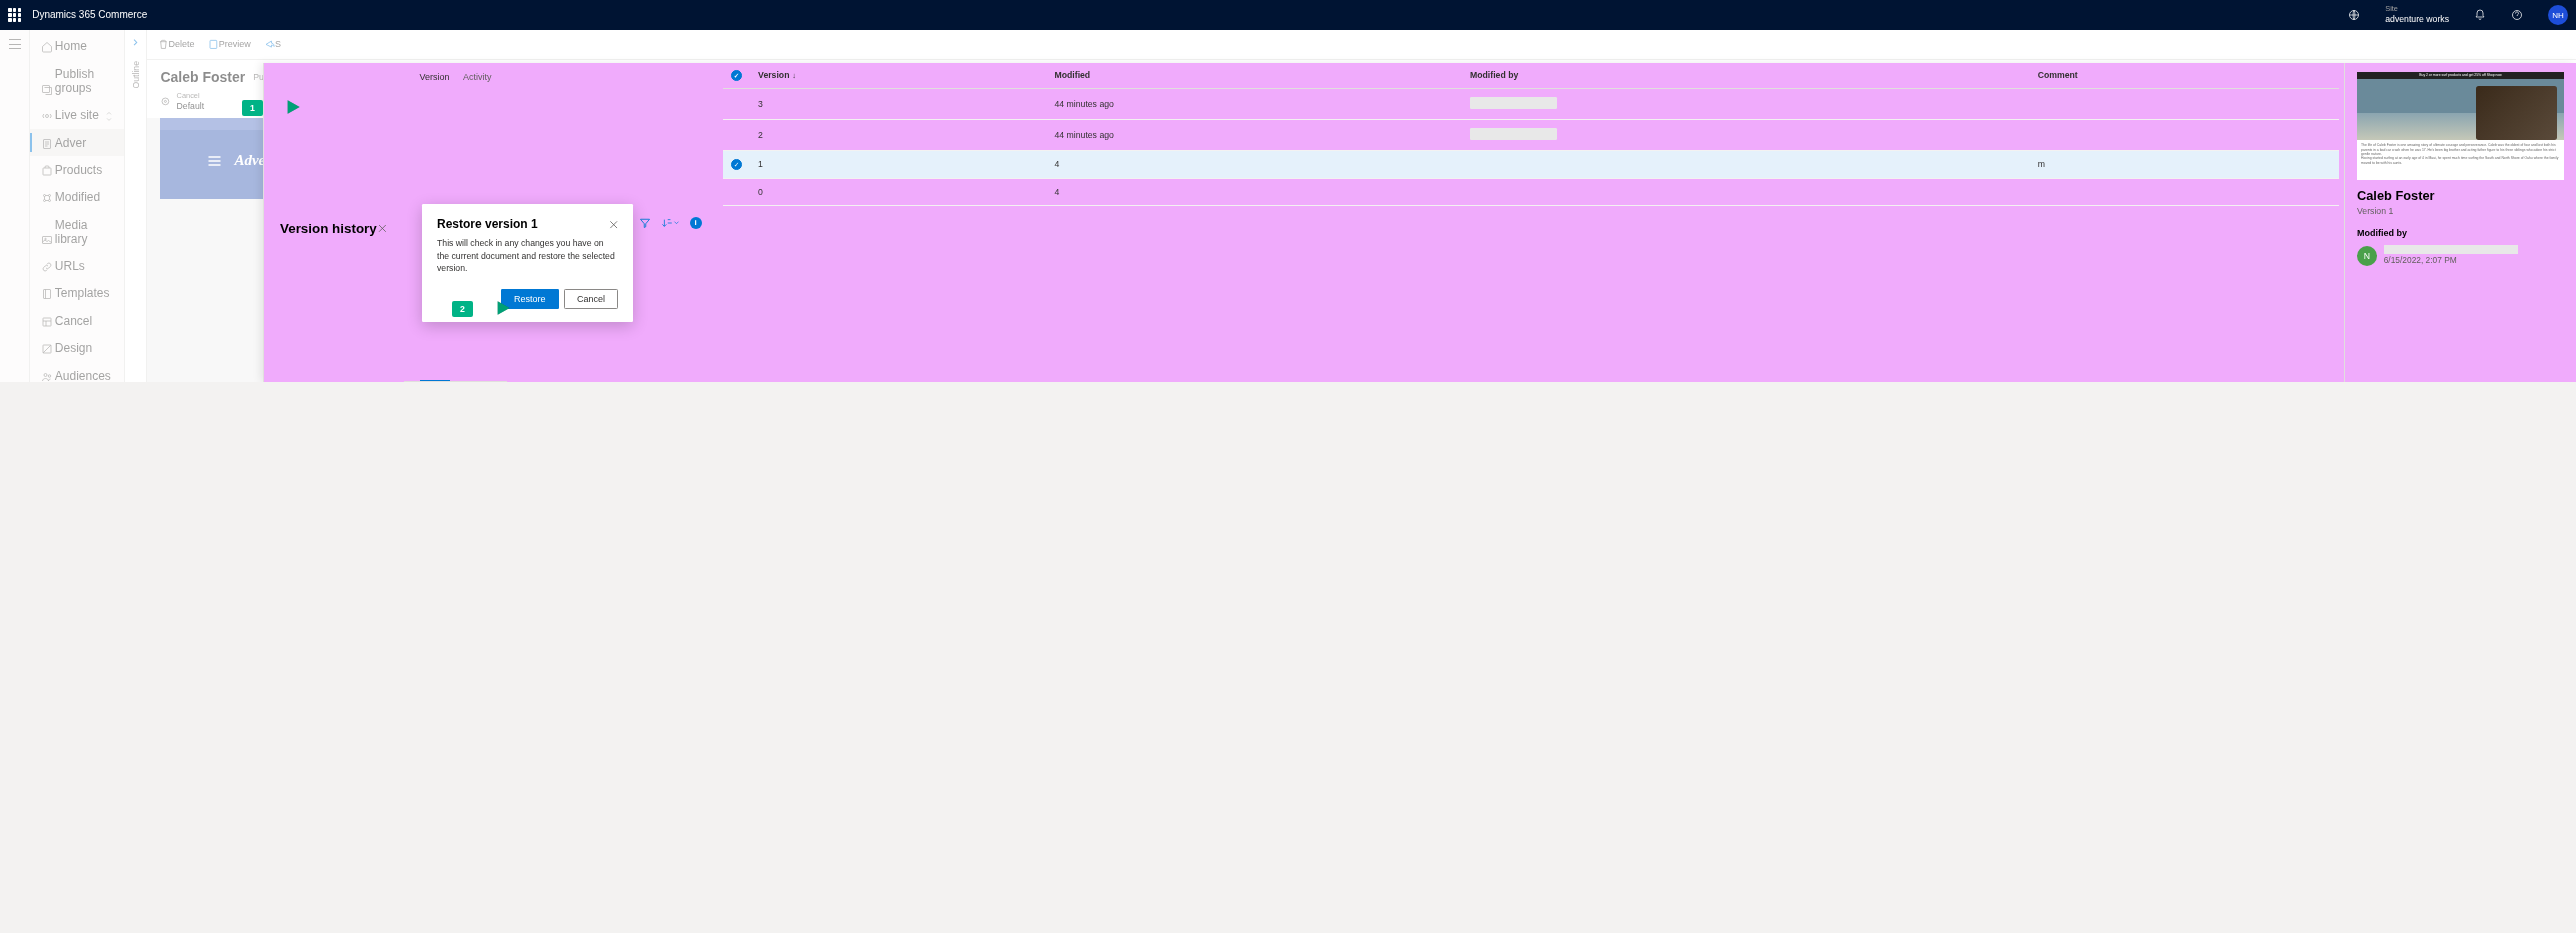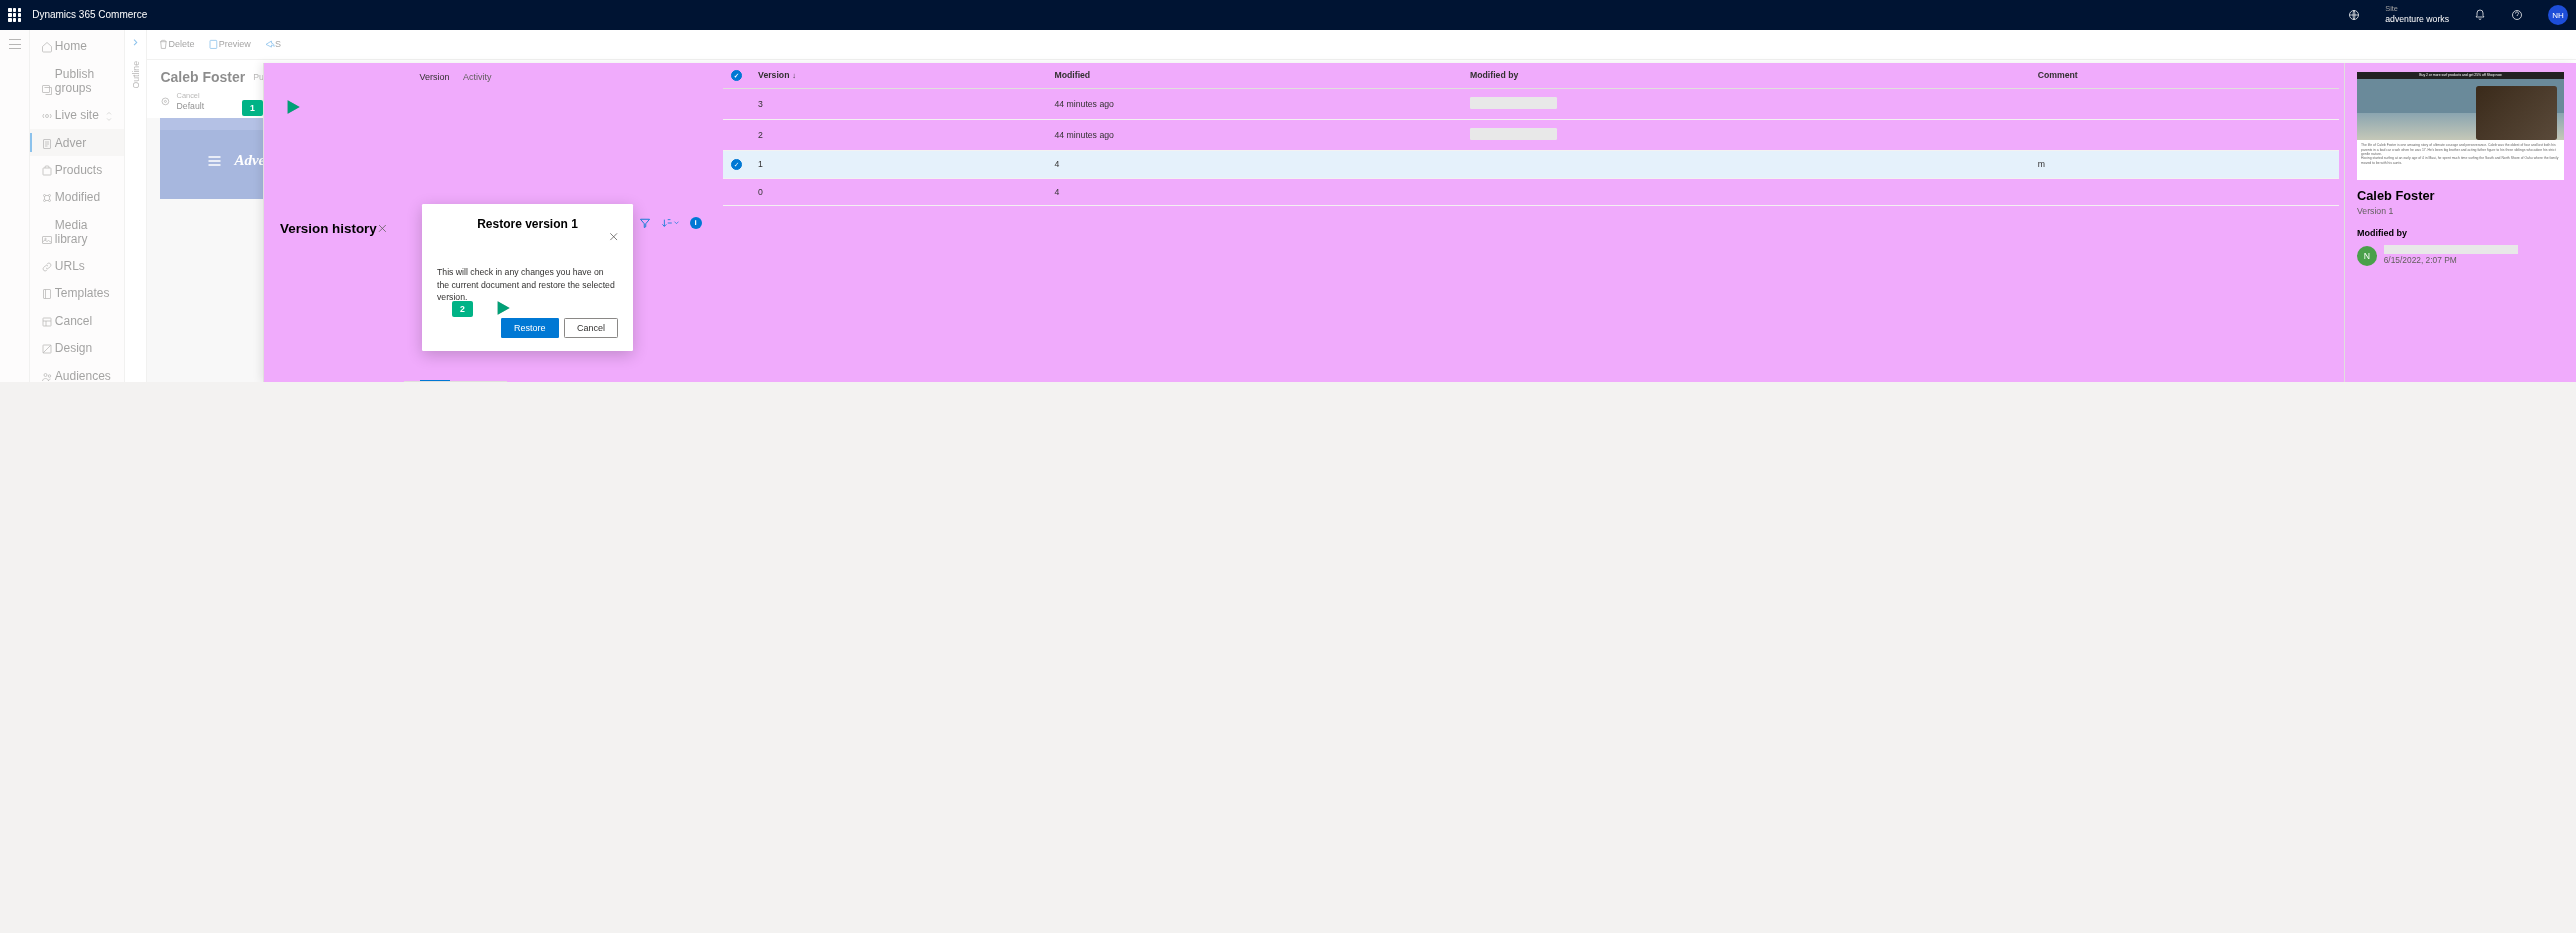--- a/index.html
+++ b/index.html
@@ -93,21 +93,21 @@
     .detail-sub { font-size: 8.7px; color: #605e5c; margin-bottom: 12px; }
     .detail-label { font-size: 9px; font-weight: 600; margin-bottom: 6.7px; }
     .detail-user { display: flex; align-items: center; gap: 6.7px; }
     .user-avatar { width: 20px; height: 20px; border-radius: 50%; background: #4aa04a; color: #fff; display: flex; align-items: center; justify-content: center; font-size: 8.7px; }
     .user-info { display: flex; flex-direction: column; line-height: 1.3; }
     .user-name-redact { width: 134px; height: 9.4px; background: #e8e8e8; margin-bottom: 1.3px; }
     .user-date { font-size: 8.4px; color: #605e5c; }
     
     
     .modal { position: absolute; top: 204px; left: 422px; width: 211px; background: #fff; box-shadow: 0 4px 16px rgba(0,0,0,0.2); border-radius: 1.3px; padding: 13.4px 15px; z-index: 100; }
-    .modal-header { display: flex; align-items: center; margin-bottom: 23px; flex-direction: column; }
+    .modal-header { display: flex; align-items: flex-end; margin-bottom: 6px; }
     .modal-title { font-size: 12px; font-weight: 600; }
     .modal-close { margin-left: auto; cursor: pointer; font-size: 10.8px; color: #605e5c; }
     .modal-body { font-size: 8.7px; color: #323130; line-height: 1.4; margin-bottom: 15px; }
     .modal-actions { display: flex; gap: 5.4px; justify-content: flex-end; }
     .btn { padding: 4px 12px; font-size: 9px; border-radius: 1.3px; cursor: pointer; border: 0.7px solid transparent; }
     .btn-primary { background: #0078d4; color: #fff; }
     .btn-secondary { background: #fff; color: #323130; border-color: #8a8886; }
     
     
     .callout { position: absolute; z-index: 200; }

